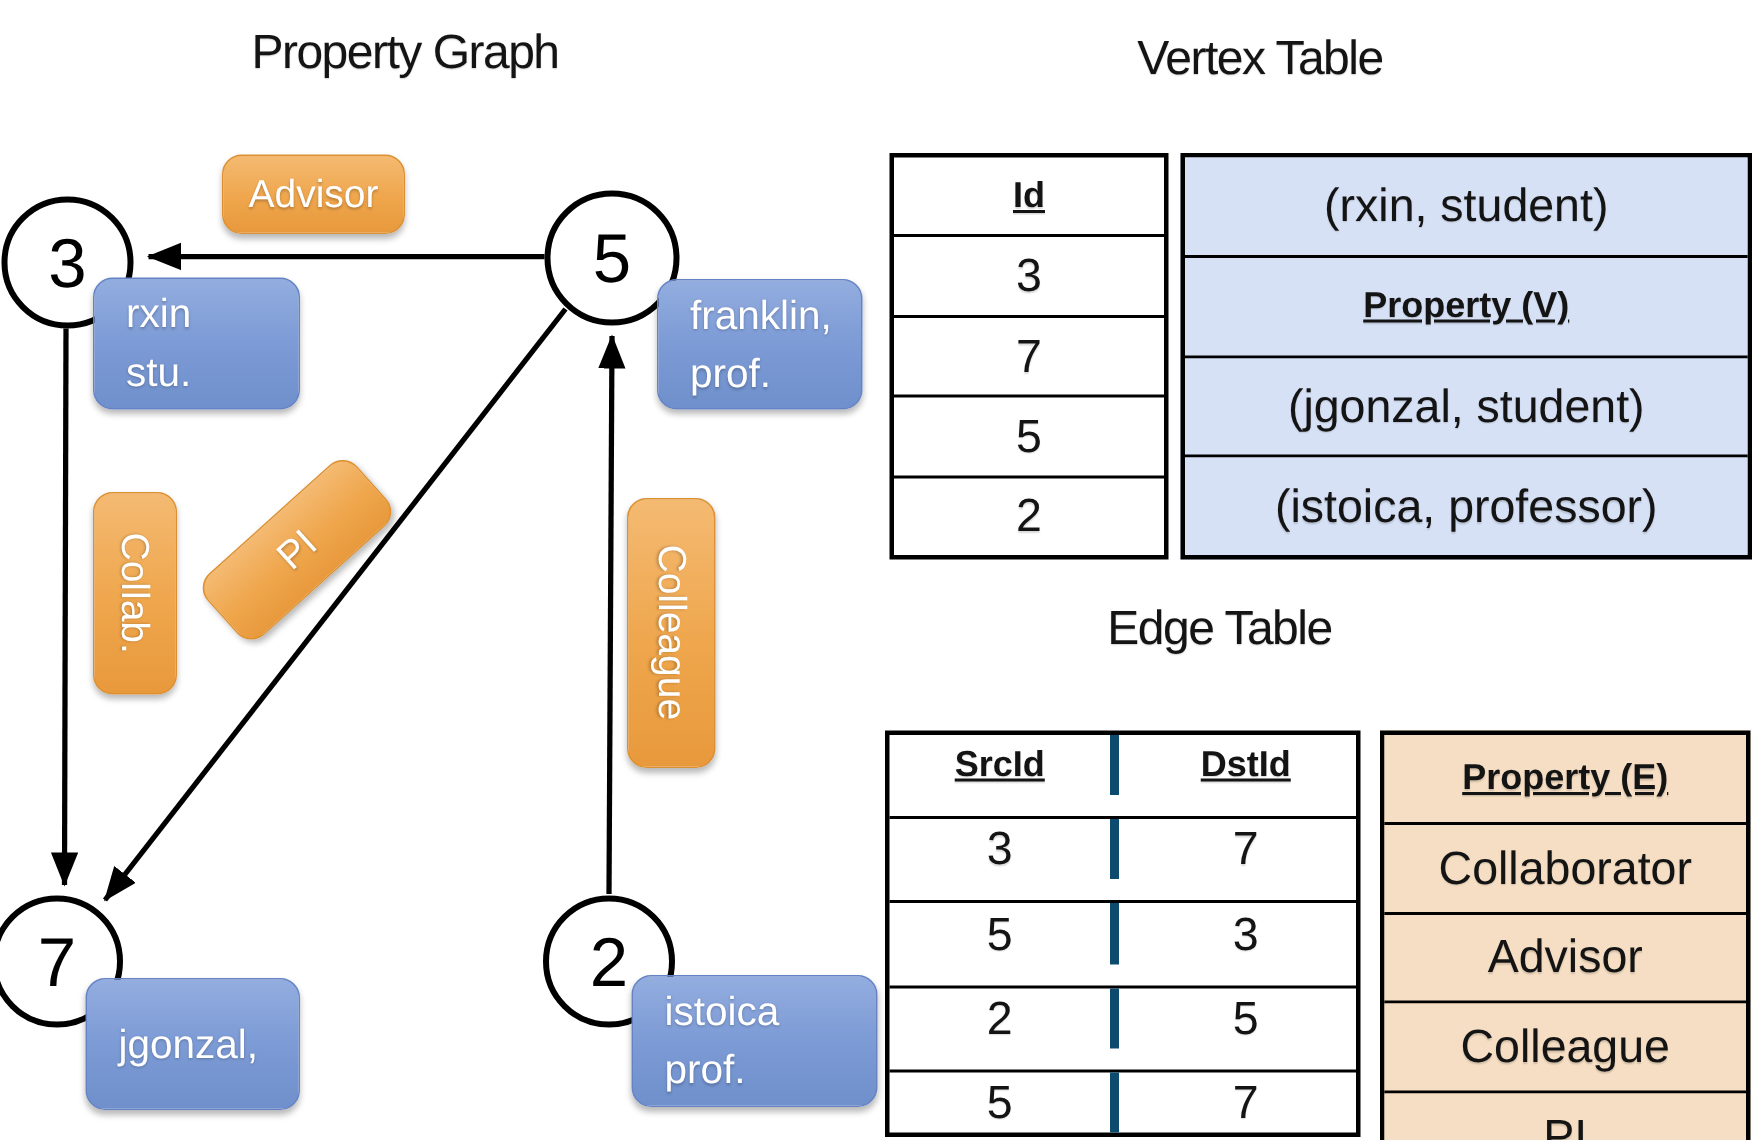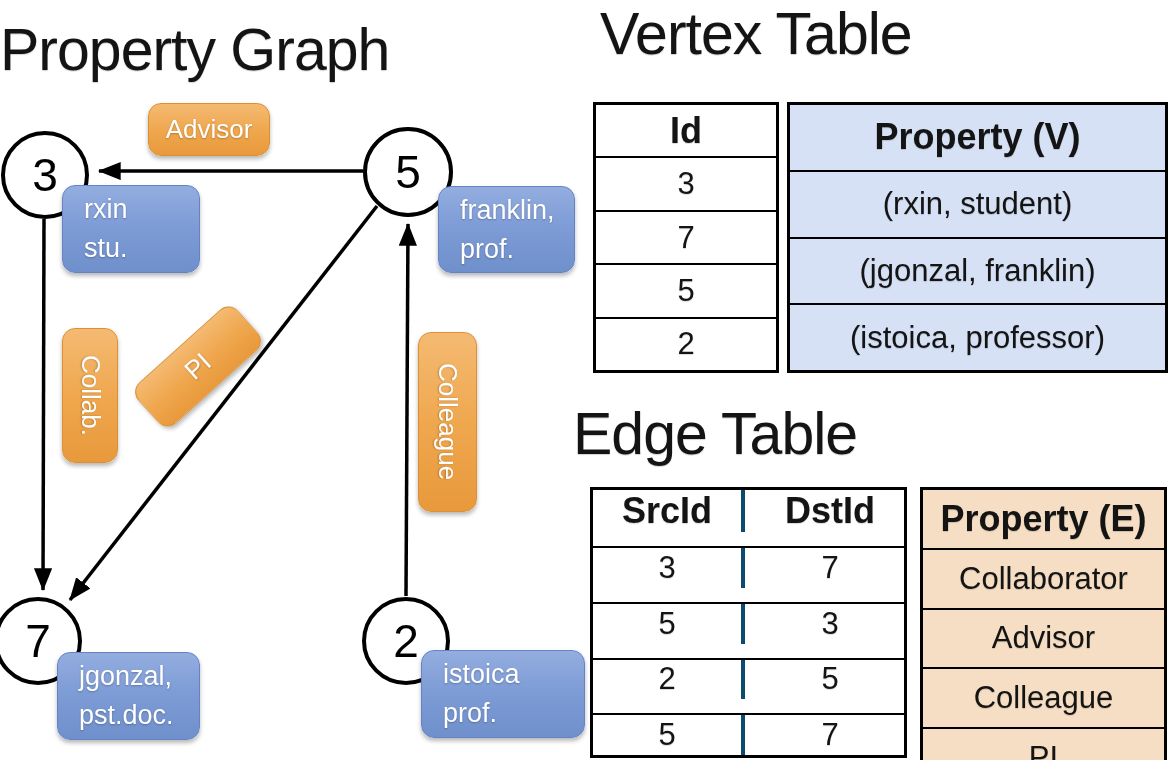--- a/index.html
+++ b/index.html
@@ -1,21 +1,21 @@
 <!DOCTYPE html>
 <html><head>
 <meta charset="utf-8">
 <style>
   html,body{margin:0;padding:0;background:#fff;}
   #canvas{
     position:relative;width:1170px;height:760px;overflow:hidden;
     background:#fff;font-family:"Liberation Sans",sans-serif;color:#111;
   }
   .title{
-    position:absolute;text-align:left;font-size:59px;letter-spacing:-1px;
+    position:absolute;text-align:center;font-size:32px;letter-spacing:-1px;
     color:#141414;white-space:nowrap;text-shadow:0 1px 1px rgba(0,0,0,0.18);
   }
   
   #edge-layer{position:absolute;left:0;top:0;}
   .gnode{
     position:absolute;width:88px;height:88px;border:4px solid #000;border-radius:50%;
     background:#fff;display:flex;align-items:center;justify-content:center;
     font-size:46px;color:#000;box-sizing:border-box;
   }
   .vbox{
@@ -39,32 +39,32 @@
     position:absolute;border:3px solid #000;box-sizing:border-box;
     display:flex;flex-direction:column;background:#fff;
   }
   .trow{flex:1;display:flex;border-top:2px solid #000;}
   .trow:first-child{border-top:none;}
   .tcell{
     flex:1;display:flex;align-items:center;justify-content:center;
     font-size:31px;color:#141414;text-shadow:0 1px 1px rgba(0,0,0,0.15);
     white-space:nowrap;
   }
-  .tcell.hdr{font-weight:bold;font-size:36px;}
-  .tcell.div{border-left:4px solid #0c4a6e;padding-left:11px;}
+  .tcell.hdr{font-weight:bold;font-size:24px;text-decoration:underline;}
+  .tcell.div{border-left:6px solid #0c4a6e;padding-left:11px;}
   .fill-blue{background:#D6E1F5;}
   .fill-tan{background:#F5DEC3;}
 </style>
 </head>
 <body>
 
 <div id="canvas">
 
   <div class="title" style="left:0;top:16px;width:540px;">Property Graph</div>
-  <div class="title" style="left:600px;top:0;width:480px;">Vertex Table</div>
+  <div class="title" style="left:600px;top:20px;width:480px;">Vertex Table</div>
   <div class="title" style="left:573px;top:400px;width:480px;">Edge Table</div>
 
   <svg id="edge-layer" width="585" height="760" viewBox="0 0 585 760">
     <defs>
       <marker id="arrow" markerWidth="7" markerHeight="6" refX="6.2" refY="2.6" orient="auto" markerUnits="strokeWidth">
         <path d="M0,0 L6.5,2.6 L0,5.2 Z" fill="#000"></path>
       </marker>
     </defs>
     <line x1="363" y1="171" x2="99" y2="171" stroke="#000" stroke-width="3.5" marker-end="url(#arrow)"></line>
     <line x1="44" y1="219" x2="43" y2="590" stroke="#000" stroke-width="3.5" marker-end="url(#arrow)"></line>
@@ -88,21 +88,20 @@
   <div class="vbox" style="left:62px;top:185px;width:138px;height:88px;">
     <span>rxin</span>
     <span>stu.</span>
   </div>
   <div class="vbox" style="left:438px;top:186px;width:137px;height:87px;">
     <span>franklin,</span>
     <span>prof.</span>
   </div>
   <div class="vbox" style="left:57px;top:652px;width:143px;height:88px;">
     <span>jgonzal,</span>
-    <span>pst.doc.</span>
   </div>
   <div class="vbox" style="left:421px;top:650px;width:164px;height:88px;">
     <span>istoica</span>
     <span>prof.</span>
   </div>
 
   <div class="ebox" style="left:148px;top:103px;width:122px;height:53px;">
     <span>Advisor</span>
   </div>
   <div class="ebox vert" style="left:62px;top:328px;width:56px;height:135px;">
@@ -127,27 +126,27 @@
       </div>
     <div class="trow">
         <div class="tcell">5</div>
       </div>
     <div class="trow">
         <div class="tcell">2</div>
       </div>
   </div>
   <div class="ttable fill-blue" style="left:787px;top:102px;width:381px;height:271px;">
     <div class="trow">
+        <div class="tcell fill-blue">(rxin, student)</div>
+      </div>
+    <div class="trow">
         <div class="tcell hdr fill-blue">Property (V)</div>
       </div>
     <div class="trow">
-        <div class="tcell fill-blue">(rxin, student)</div>
-      </div>
-    <div class="trow">
-        <div class="tcell fill-blue">(jgonzal, franklin)</div>
+        <div class="tcell fill-blue">(jgonzal, student)</div>
       </div>
     <div class="trow">
         <div class="tcell fill-blue">(istoica, professor)</div>
       </div>
   </div>
 
   <div class="ttable" style="left:590px;top:487px;width:317px;height:271px;gap:14px;">
     <div class="trow">
       <div class="tcell hdr">SrcId</div>
       <div class="tcell hdr div">DstId</div>

